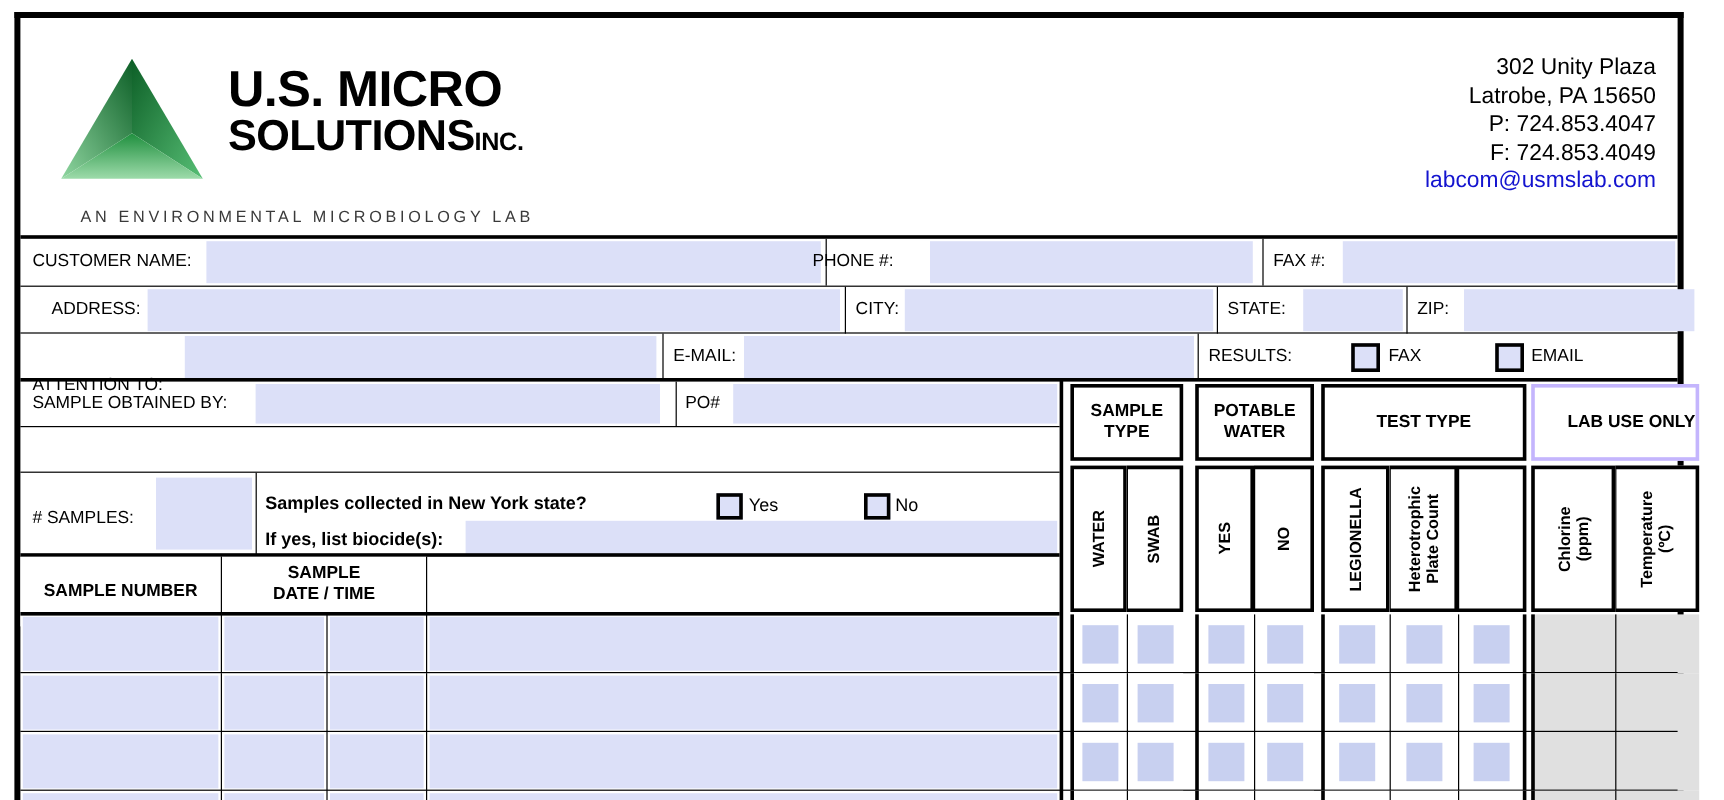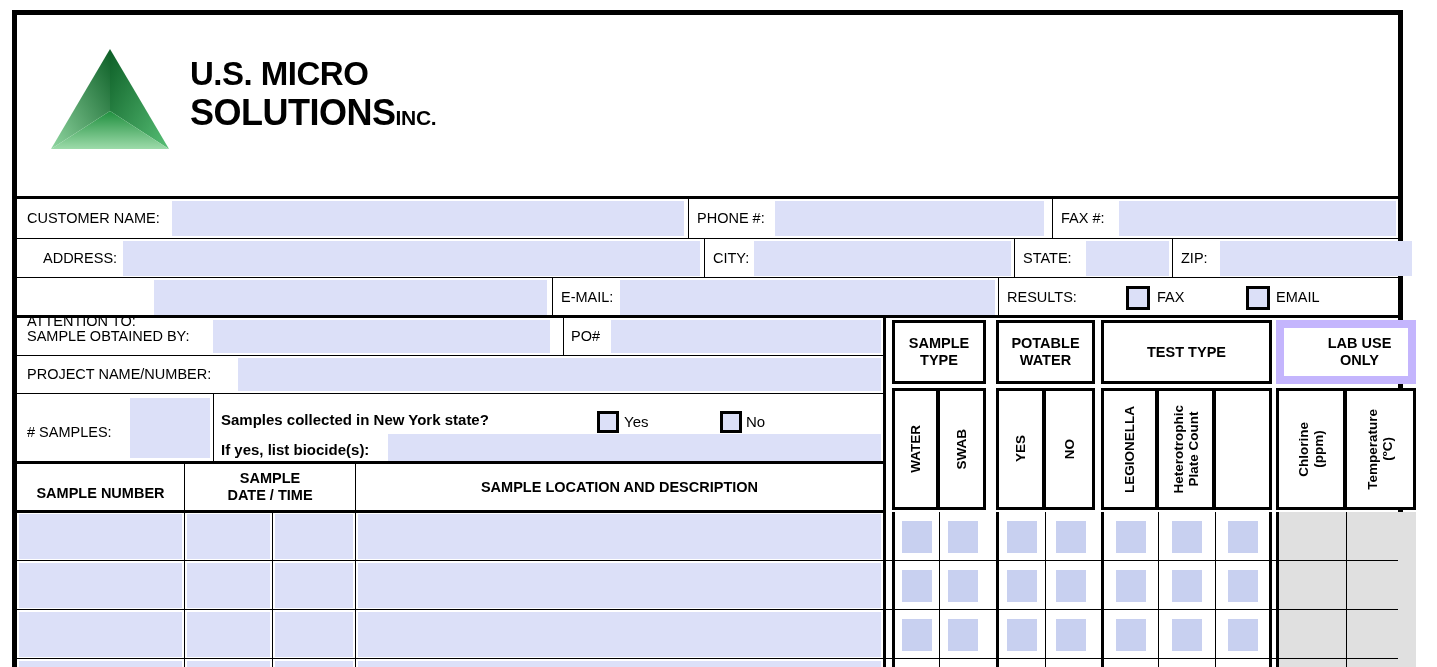--- a/index.html
+++ b/index.html
@@ -8,21 +8,21 @@
        font-family:"Liberation Sans","DejaVu Sans",sans-serif;color:#000;}
 
   #sheet{position:absolute;left:12px;top:10px;width:1391px;height:665px;
          border:5px solid #000;border-bottom:none;box-sizing:border-box;background:#fff;}
 
   
   .header{position:relative;height:172px;}
   .logo-wrap{position:absolute;left:28px;top:20px;width:460px;height:140px;}
   .tri{position:absolute;left:0px;top:10px;width:130px;height:110px;}
   .brand{position:absolute;left:145px;top:20px;}
-  .brand-l1{font-size:33px;font-weight:bold;letter-spacing:-0.5px;line-height:38px;}
+  .brand-l1{font-size:42px;font-weight:bold;letter-spacing:-0.5px;line-height:38px;}
   .brand-l2{font-size:36px;font-weight:bold;letter-spacing:-0.5px;line-height:40px;}
   .brand-inc{font-size:21px;font-weight:bold;letter-spacing:-0.3px;}
   .tagline{position:absolute;left:22px;top:138px;font-size:13.5px;color:#3a3a3a;
            letter-spacing:3.1px;white-space:nowrap;}
   .doc-title{position:absolute;left:518px;top:150px;font-size:15px;font-weight:bold;
              letter-spacing:0.1px;white-space:nowrap;}
   .contact{position:absolute;right:18px;top:30px;text-align:right;
            font-size:19px;line-height:23.5px;white-space:nowrap;}
   .contact .mail{color:#1414cf;}
   .gray{background:#e0e0e0;}
@@ -76,32 +76,40 @@
         <polygon points="65,4 65,66 6,104" fill="url(#gL)"></polygon>
         <polygon points="65,4 65,66 124,104" fill="url(#gR)"></polygon>
         <polygon points="6,104 65,66 124,104" fill="url(#gB)"></polygon>
       </svg>
       <div class="brand">
         <div class="brand-l1">U.S. MICRO</div>
         <div class="brand-l2">
           <span>SOLUTIONS</span><span class="brand-inc">INC.</span>
         </div>
       </div>
-    </div>
-
-
+      <div class="tagline">AN ENVIRONMENTAL MICROBIOLOGY LAB</div>
+    </div>
+
+
+    <div class="contact">
+      <div>302 Unity Plaza</div>
+      <div>Latrobe, PA 15650</div>
+      <div>P: 724.853.4047</div>
+      <div>F: 724.853.4049</div>
+      <div class="mail">labcom@usmslab.com</div>
+    </div>
   </div>
 
   <div class="hline2" style="top:181px;"></div>
 
   <div class="row" style="top:184px;height:39px;width:100%;">
     <div class="txt lbl" style="left:10px;top:11px;">CUSTOMER NAME:</div>
     <div class="fill" style="left:155px;width:512px;"></div>
     <div class="vline" style="left:671px;top:0;height:39px;"></div>
-    <div class="txt lbl" style="left:680px;top:11px;">PHONE #:</div>
+    <div class="txt lbl" style="left:660px;top:11px;">PHONE #:</div>
     <div class="fill" style="left:758px;width:269px;"></div>
     <div class="vline" style="left:1035px;top:0;height:39px;"></div>
     <div class="txt lbl" style="left:1044px;top:11px;">FAX #:</div>
     <div class="fill" style="left:1102px;width:277px;"></div>
   </div>
 
   <div class="hline" style="top:223px;"></div>
   <div class="row" style="top:224px;height:39px;width:100%;margin-left:16px;">
     <div class="txt lbl" style="left:10px;top:11px;">ADDRESS:</div>
     <div class="fill" style="left:90px;width:577px;"></div>
@@ -134,24 +142,20 @@
   <div class="hline2" style="top:300px;"></div>
   <div class="row" style="top:303px;height:37px;width:916px;">
     <div class="txt lbl" style="left:10px;top:10px;">SAMPLE OBTAINED BY:</div>
     <div class="fill" style="left:196px;width:337px;"></div>
     <div class="vline" style="left:546px;top:0;height:37px;"></div>
     <div class="txt lbl" style="left:554px;top:10px;">PO#</div>
     <div class="fill" style="left:594px;width:270px;"></div>
   </div>
 
   <div class="hline" style="top:340px;width:866px;left:0;"></div>
-  <div class="row" style="top:341px;height:37px;width:866px;">
-    <div class="txt lbl" style="left:10px;top:10px;">PROJECT NAME/NUMBER:</div>
-    <div class="fill" style="left:221px;width:643px;"></div>
-  </div>
 
   <div class="hline" style="top:378px;width:866px;left:0;"></div>
   <div class="row" style="top:379px;height:68px;width:866px;text-align:center;">
     <div class="txt lbl" style="left:10px;top:30px;"># SAMPLES:</div>
     <div class="fill" style="left:113px;top:4px;height:60px;width:80px;"></div>
     <div class="vline" style="left:196px;top:0;height:68px;"></div>
     <div class="txt lbl bold" style="left:204px;top:17px;font-size:15px;">Samples collected in New York state?</div>
     <div class="chk" style="left:580px;top:17px;width:22px;height:22px;"></div>
     <div class="txt lbl" style="left:607px;top:19px;font-size:15px;">Yes</div>
     <div class="chk" style="left:703px;top:17px;width:22px;height:22px;"></div>
@@ -167,21 +171,21 @@
 TYPE</div>
 
   <div class="hdrcell" style="left:979px;top:305px;width:99px;height:64px;
        border:3px solid #000;white-space:pre-line;">POTABLE
 WATER</div>
 
   <div class="hdrcell" style="left:1084px;top:305px;width:171px;height:64px;
        border:3px solid #000;">TEST TYPE</div>
 
   <div class="hdrcell gray" style="left:1259px;top:305px;width:140px;height:64px;
-       border:8px solid #c4b5fd;padding-left:27px;">LAB USE ONLY</div>
+       border:3px solid #c4b5fd;padding-left:27px;">LAB USE ONLY</div>
 
   <div class="vert" style="left:875px;top:373px;width:47px;height:122px;border:3px solid #000;">
        <span>WATER</span>
     </div>
   <div class="vert" style="left:922px;top:373px;width:47px;height:122px;border:3px solid #000;border-left:1px solid #000;">
        <span>SWAB</span>
     </div>
 
   <div class="vert" style="left:979px;top:373px;width:49px;height:122px;border:3px solid #000;">
        <span>YES</span>
@@ -210,21 +214,20 @@
 (ºC)</span>
     </div>
 
   <div class="hline2" style="top:446px;width:866px;left:0;"></div>
   <div class="row" style="top:449px;height:46px;width:866px;">
     <div class="hdrcell" style="left:0;top:0;width:167px;height:58px;">SAMPLE NUMBER</div>
     <div class="vline" style="left:167px;top:0;height:46px;"></div>
     <div class="hdrcell" style="left:168px;top:0;width:170px;height:46px;white-space:pre-line;">SAMPLE
 DATE / TIME</div>
     <div class="vline" style="left:338px;top:0;height:46px;"></div>
-    <div class="hdrcell" style="left:339px;top:0;width:527px;height:46px;">SAMPLE LOCATION AND DESCRIPTION</div>
   </div>
   <div class="hline2" style="top:495px;width:866px;left:0;"></div>
 
   <div id="data-rows">
       <div class="row" style="top: 497px; height: 49px; width: 100%;">
         <div class="fill" style="left:2px;top:2px;height:45px;width:163px;"></div>
         <div class="vline" style="left:167px;top:0;height:49px;"></div>
         <div class="fill" style="left:170px;top:2px;height:45px;width:83px;"></div>
         <div class="vline" style="left:255px;top:0;height:49px;"></div>
         <div class="fill" style="left:258px;top:2px;height:45px;width:78px;"></div>

